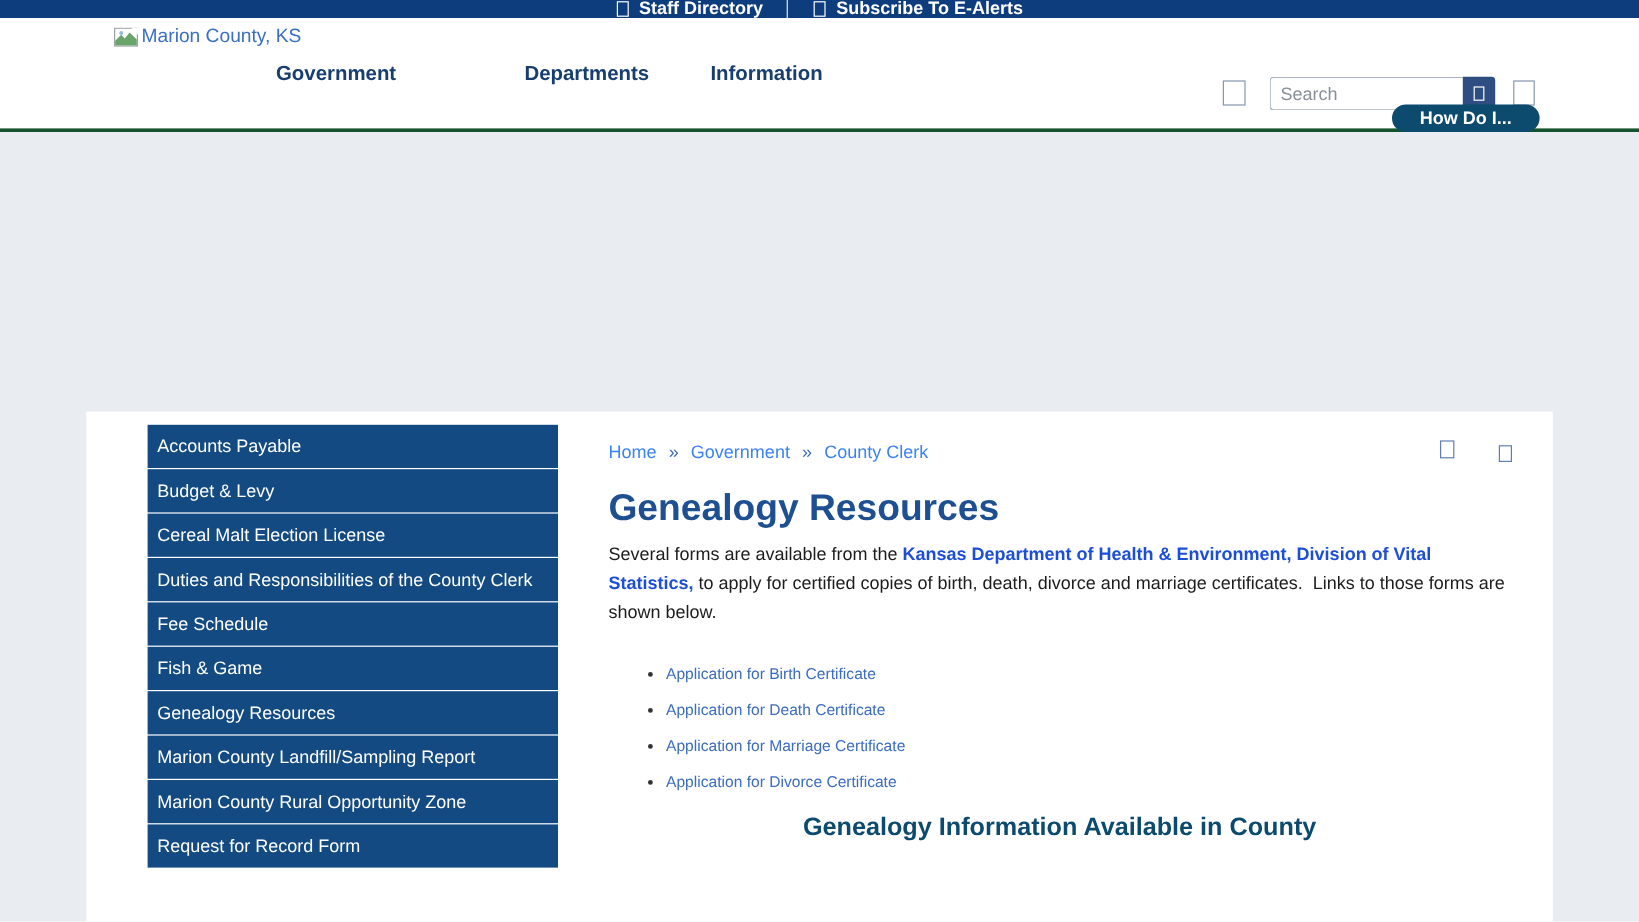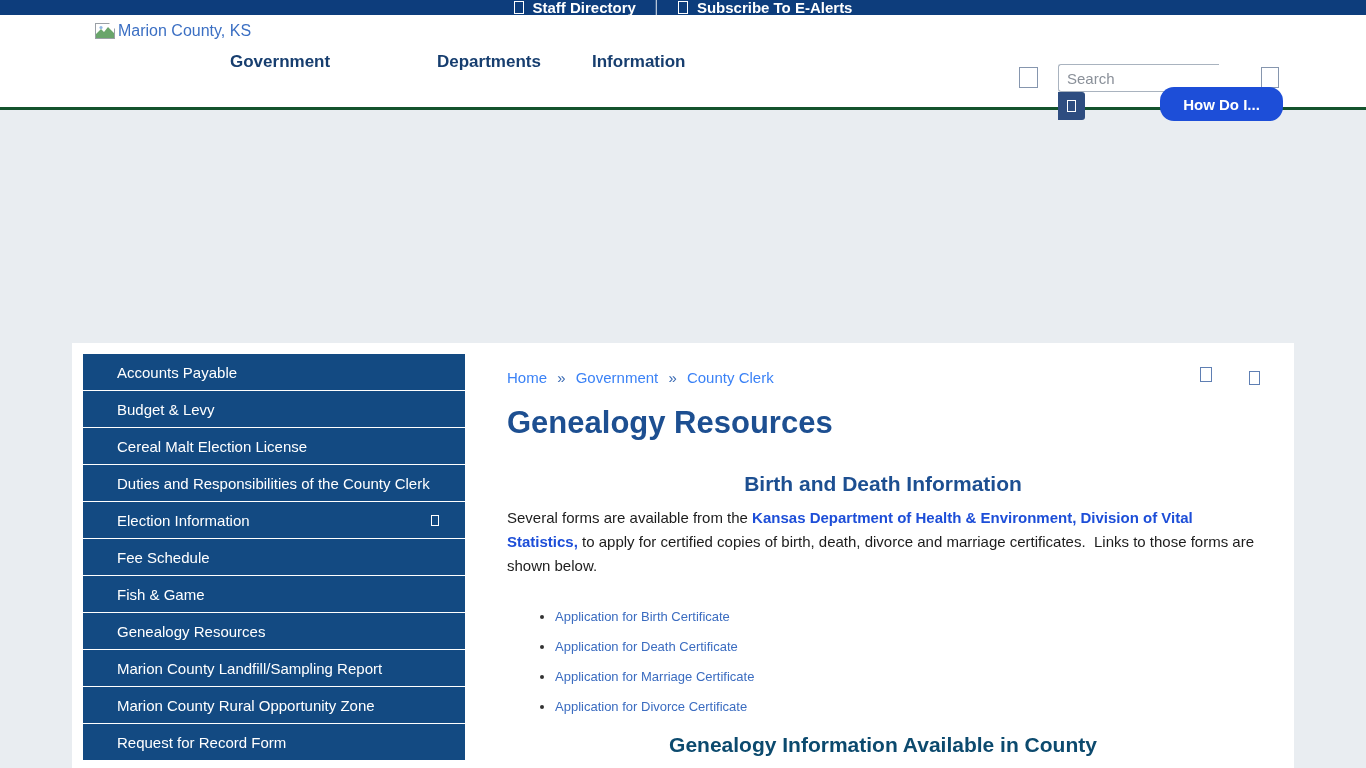--- a/index.html
+++ b/index.html
@@ -39,54 +39,54 @@
   .nav-item {
     position: absolute; top: 37px;
     font-weight: bold; font-size: 17px; color: #173e6f;
   }
   .nav-gov  { left: 230px; }
   .nav-dep  { left: 391px; margin-left: 46px; }
   .nav-info { left: 555px; margin-left: 37px; }
   .hdr-tofu { position: absolute; color: #8696ae; }
   .hdr-tofu-left  { left: 1019px; top: 52px; width: 19px; height: 21px; }
   .hdr-tofu-right { left: 1261px; top: 52px; width: 18px; height: 21px; }
-  .searchwrap { position: absolute; left: 1058px; top: 49px; display: flex; flex-direction: column; }
+  .searchwrap { position: absolute; left: 1058px; top: 49px; display: flex; }
   .search-input {
     width: 161px; height: 28px; border: 1px solid #a9b3bf; border-right: none;
     border-radius: 3px 0 0 3px; padding: 0 8px; font-size: 15px;
     font-family: "Liberation Sans", sans-serif; color: #444; outline: none;
   }
   .search-input::placeholder { color: #8a9099; }
   .search-btn {
     width: 27px; height: 28px; background: #2e4d80; border: none;
     border-radius: 0 3px 3px 0; color: #fff;
     display: flex; align-items: center; justify-content: center; cursor: pointer;
   }
   .search-btn .tofu { width: 9px; height: 12px; }
   .howdoi {
     position: absolute; left: 1160px; top: 72px; z-index: 5;
-    width: 123px; height: 34px; border-radius: 14px;
-    background: #1d4ed8; border: none; color: #ffffff;
+    width: 123px; height: 23px; border-radius: 14px;
+    background: #0c4a6e; border: none; color: #ffffff;
     font-weight: bold; font-size: 15px; font-family: "Liberation Sans", sans-serif;
     display: flex; align-items: center; justify-content: center; cursor: pointer;
   }
 
   
   .card {
     position: relative; width: 1222px; margin: 233px auto 0;
     background: #ffffff; height: 640px;
   }
 
   
   .sidebar { position: absolute; left: 11px; top: 11px; width: 382px; }
   .side-item {
     position: relative; height: 36px; margin-bottom: 1px;
     background: #134a82; color: #ffffff;
-    display: flex; align-items: center; padding-left: 34px;
-    font-size: 15px; cursor: pointer;
+    display: flex; align-items: center; padding-left: 8px;
+    font-size: 15px; cursor: pointer; margin-left: 40px;
   }
   .side-expander {
     position: absolute; right: 26px; top: 13px;
     width: 8px; height: 11px; color: #ffffff;
   }
 
   
   .card-icons { position: absolute; left: 1128px; top: 24px; display: flex; color: #5f7fb3; }
   .card-icons .tofu:first-child { width: 12px; height: 15px; }
   .card-icons .tofu:last-child  { width: 11px; height: 14px; margin-left: 37px; margin-top: 4px; }
@@ -165,24 +165,20 @@
     <div class="side-item">
       <span>Budget &amp; Levy</span>
     </div>
     <div class="side-item">
       <span>Cereal Malt Election License</span>
     </div>
     <div class="side-item">
       <span>Duties and Responsibilities of the County Clerk</span>
     </div>
     <div class="side-item">
-      <span>Election Information</span>
-      <span class="tofu side-expander"></span>
-    </div>
-    <div class="side-item">
       <span>Fee Schedule</span>
     </div>
     <div class="side-item">
       <span>Fish &amp; Game</span>
     </div>
     <div class="side-item">
       <span>Genealogy Resources</span>
     </div>
     <div class="side-item">
       <span>Marion County Landfill/Sampling Report</span>
@@ -204,21 +200,20 @@
     <div class="breadcrumb">
       <a>Home</a>
       <span class="crumb-sep">»</span>
       <a>Government</a>
       <span class="crumb-sep">»</span>
       <a>County Clerk</a>
     </div>
 
     <h1 class="page-title">Genealogy Resources</h1>
 
-    <h2 class="section-heading">Birth and Death Information</h2>
 
     <p class="para"><span>Several forms are available from the </span><a>Kansas Department of Health &amp; Environment, Division of Vital Statistics,</a><span> to apply for certified copies of birth, death, divorce and marriage certificates.&nbsp; Links to those forms are shown below.</span></p>
 
     <ul class="certs">
       <li>
         <a>Application for Birth Certificate</a>
       </li>
       <li>
         <a>Application for Death Certificate</a>
       </li>

